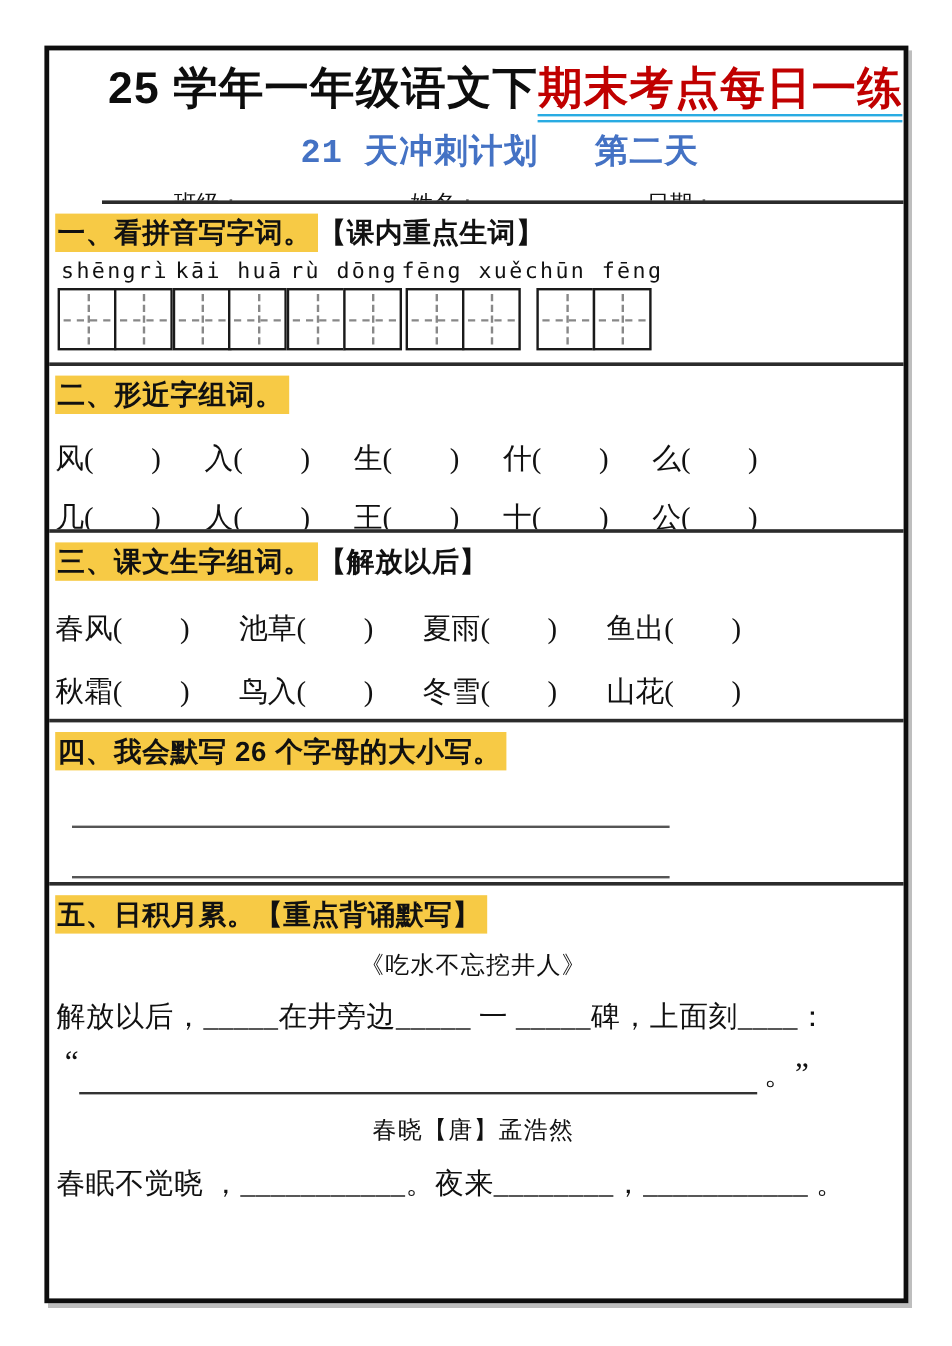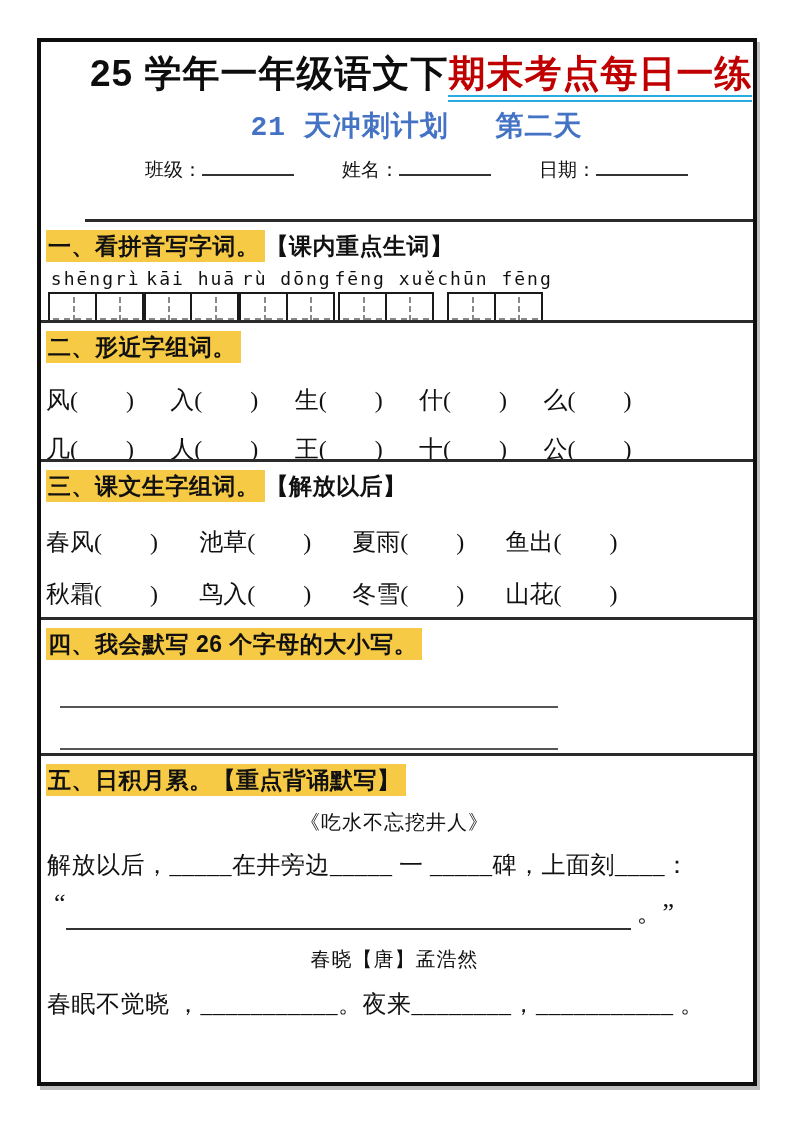--- a/index.html
+++ b/index.html
@@ -12,21 +12,21 @@
     border:4px solid #0e0e0e;
     background:#fff;
     box-shadow:3px 4px 0 rgba(110,110,110,.45);
     display:flex; flex-direction:column;
   }
 
   .section { border-bottom:3px solid #2b2b2b; padding:0 10px 0 5px; overflow:hidden; }
   .section:last-child { border-bottom:none; }
 
   
-  .sheet-header { height:180px; text-align:center; padding-top:7px;margin-left:44px; }
+  .sheet-header { height:128px; text-align:center; padding-top:7px;margin-left:44px; }
   .main-title {
     font-family:"Liberation Sans","DejaVu Sans",sans-serif;
     font-weight:900; font-size:37px; letter-spacing:1px; white-space:nowrap;
   }
   .title-black { color:#0d0d0d; }
   .title-red { color:#c00000; position:relative; display:inline-block; }
   .dbl-underline {
     position:absolute; left:0; right:0; bottom:-3px; height:7px;
     border-top:2.5px solid #29abe2; border-bottom:2.5px solid #29abe2;
   }
@@ -44,21 +44,21 @@
 
   
   .sec-heading {
     font-family:"Liberation Sans","DejaVu Sans",sans-serif;
     font-weight:700; font-size:23px; padding:9px 0 4px 0; letter-spacing:.5px;
   }
   .hl { background:#f7ca45; padding:3px 5px 3px 2px; }
   .note { padding-left:1px; }
 
   
-  .sec-1 { height:101px; }
+  .sec-1 { height:135px; }
   .pinyin-row { display:flex; justify-content:flex-start; padding:2px 10px 0 2px; }
   .pinyin-group { display:flex; flex-direction:column; align-items:center; }
   .pinyin-label {
     font-family:"DejaVu Sans Mono","Liberation Mono",monospace;
     font-size:18px; letter-spacing:2px; margin-bottom:3px; white-space:nowrap;
   }
   .tian-pair { display:flex; }
   .tian { width:49px; height:52px; border:2.5px solid #1a1a1a; position:relative; background:#fff; }
   .tian + .tian { margin-left:-2.5px; }
   .tian::before { content:""; position:absolute; left:50%; top:3px; bottom:3px; border-left:2px dashed #888; }

